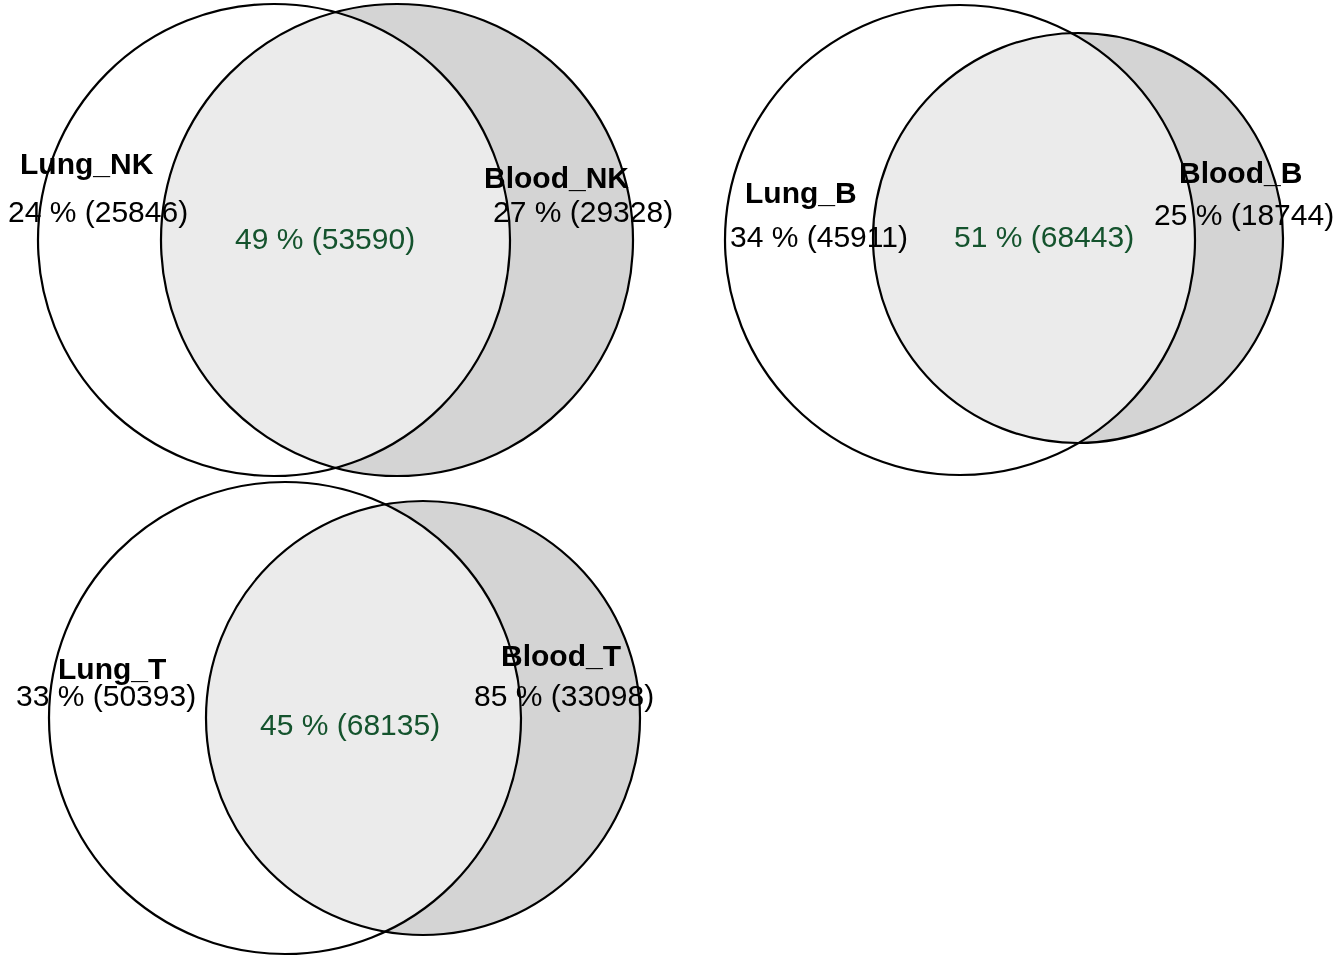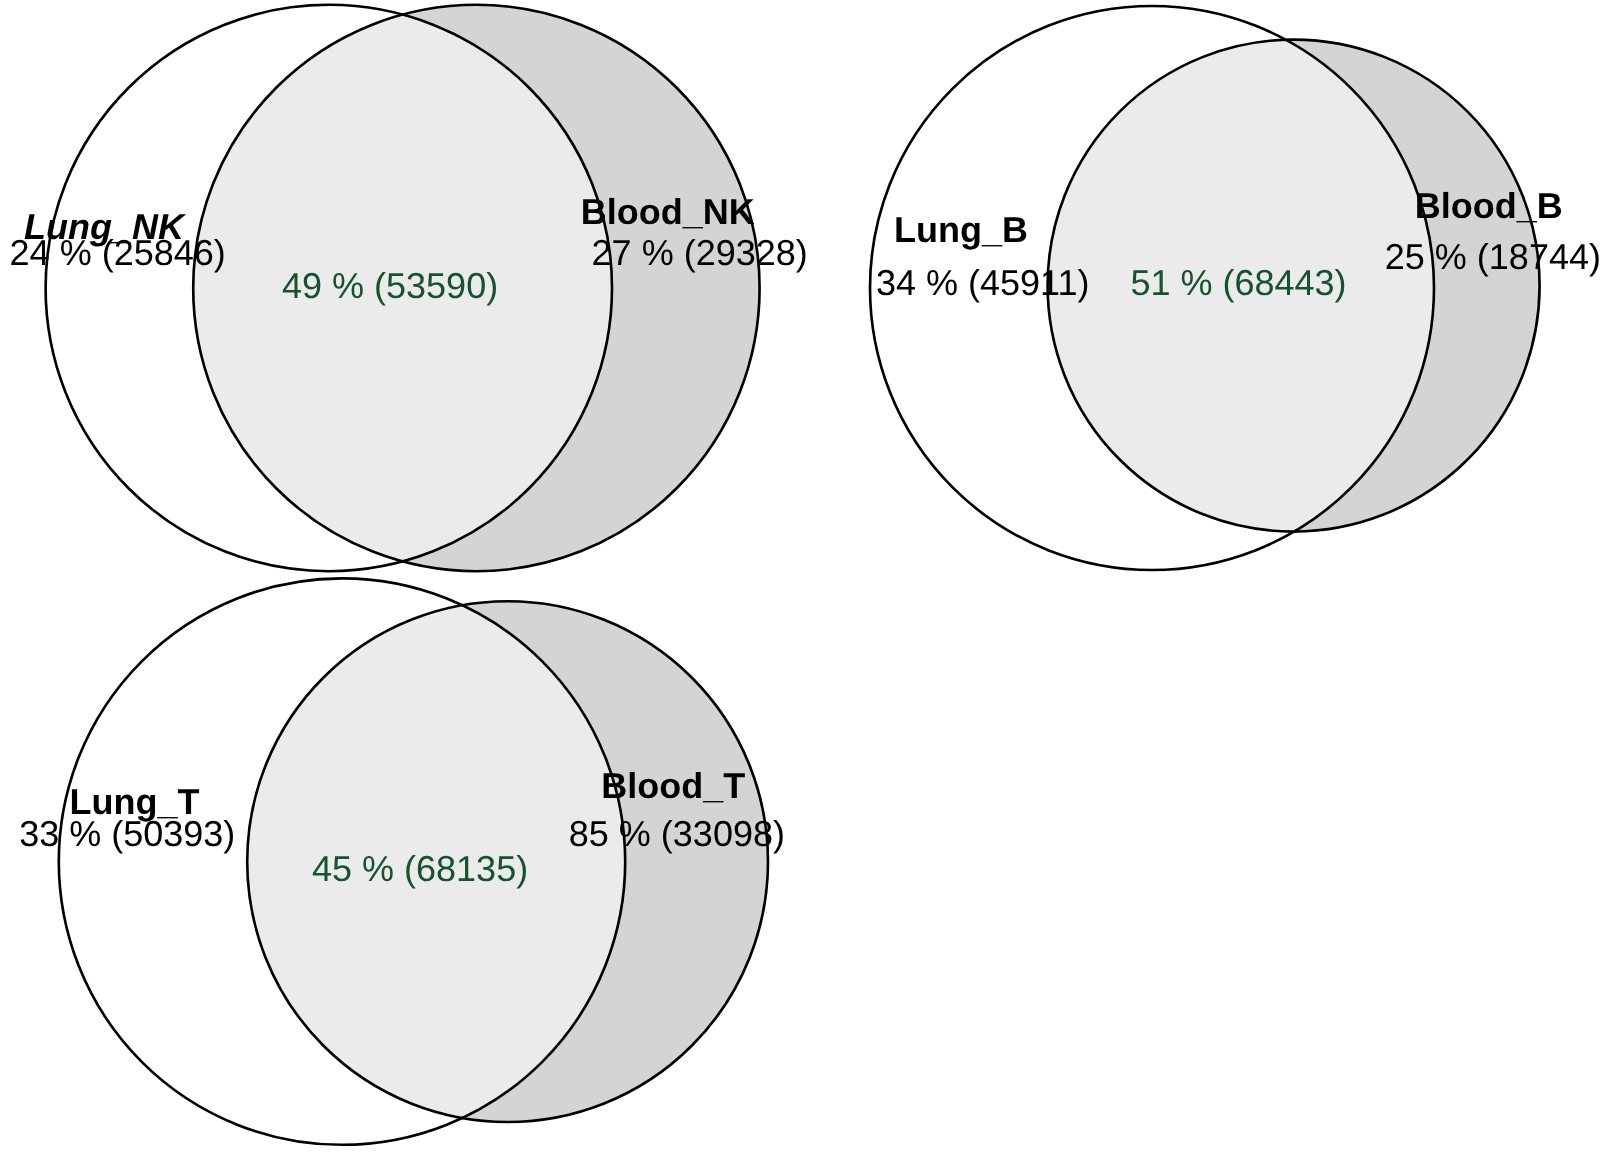--- a/index.html
+++ b/index.html
@@ -84,21 +84,21 @@
       <circle cx="397" cy="240" r="236" fill="#D4D4D4"></circle>
 
       <g clip-path="url(#clip-nk-left)">
         <circle cx="397" cy="240" r="236" fill="#EBEBEB"></circle>
       </g>
 
       <circle class="circle-outline" cx="274" cy="240" r="236"></circle>
       <circle class="circle-outline" cx="397" cy="240" r="236"></circle>
     </svg>
     <div class="label-layer">
-      <span class="set-name" style="left:20px; top:175px;font-style:italic;">Lung_NK</span>
+      <span class="set-name" style="left:20px; top:149px;">Lung_NK</span>
       <span class="set-count" style="left:8px; top:197px;">24 % (25846)</span>
       <span class="set-name" style="left:484px; top:163px;">Blood_NK</span>
       <span class="set-count" style="left:493px; top:197px;text-align:center;">27 % (29328)</span>
       <span class="intersect-count" style="left:235px; top:224px;">49 % (53590)</span>
     </div>
   </div>
 
   <div class="venn-panel" style="left:690px; top:0px; width:654px; height:480px;">
     <svg class="venn-svg" width="654" height="480" viewBox="0 0 654 480">
       <defs>
@@ -112,21 +112,21 @@
         <circle cx="388" cy="238" r="205" fill="#EBEBEB"></circle>
       </g>
       <circle class="circle-outline" cx="270" cy="240" r="235"></circle>
       <circle class="circle-outline" cx="388" cy="238" r="205"></circle>
     </svg>
     <div class="label-layer">
       <span class="set-name" style="left:55px; top:178px;">Lung_B</span>
       <span class="set-count" style="left:12px; top:222px;margin-left:28px;">34 % (45911)</span>
       <span class="set-name" style="left:489px; top:158px;">Blood_B</span>
       <span class="set-count" style="left:464px; top:200px;">25 % (18744)</span>
-      <span class="intersect-count" style="left:252px; top:222px;">51 % (68443)</span>
+      <span class="intersect-count" style="left:264px; top:222px;">51 % (68443)</span>
     </div>
   </div>
 
   <div class="venn-panel" style="left:0px; top:478px; width:680px; height:482px;">
     <svg class="venn-svg" width="680" height="482" viewBox="0 0 680 482">
       <defs>
         <clipPath id="clip-t-left">
             <circle cx="285" cy="240" r="236"></circle>
           </clipPath>
       </defs>

